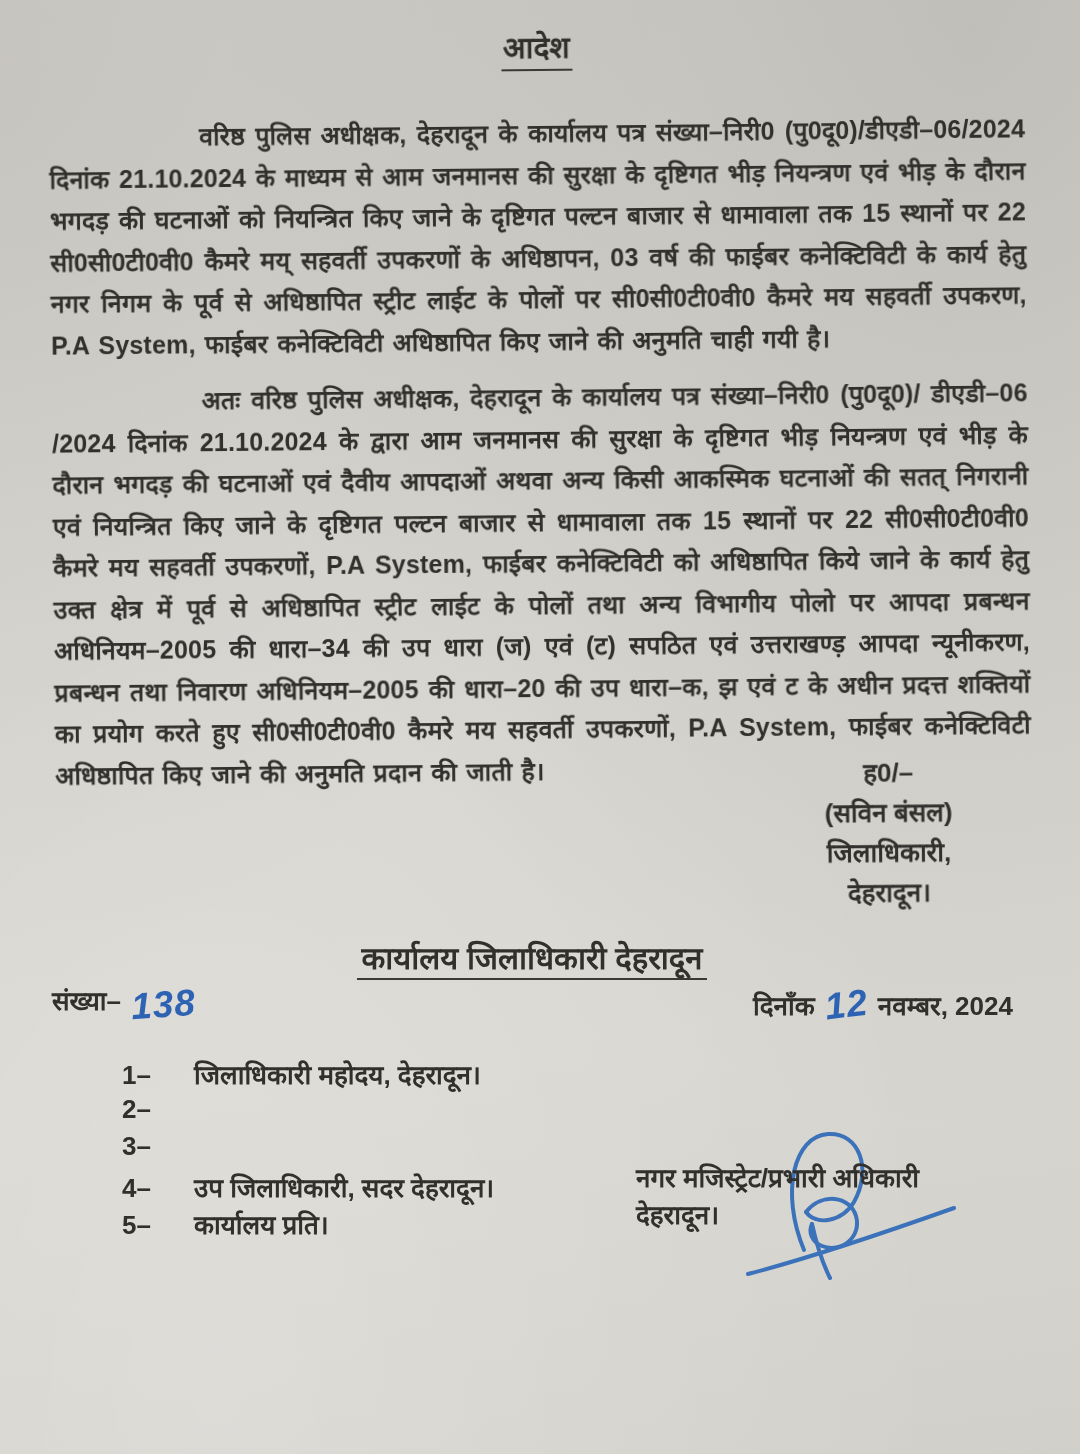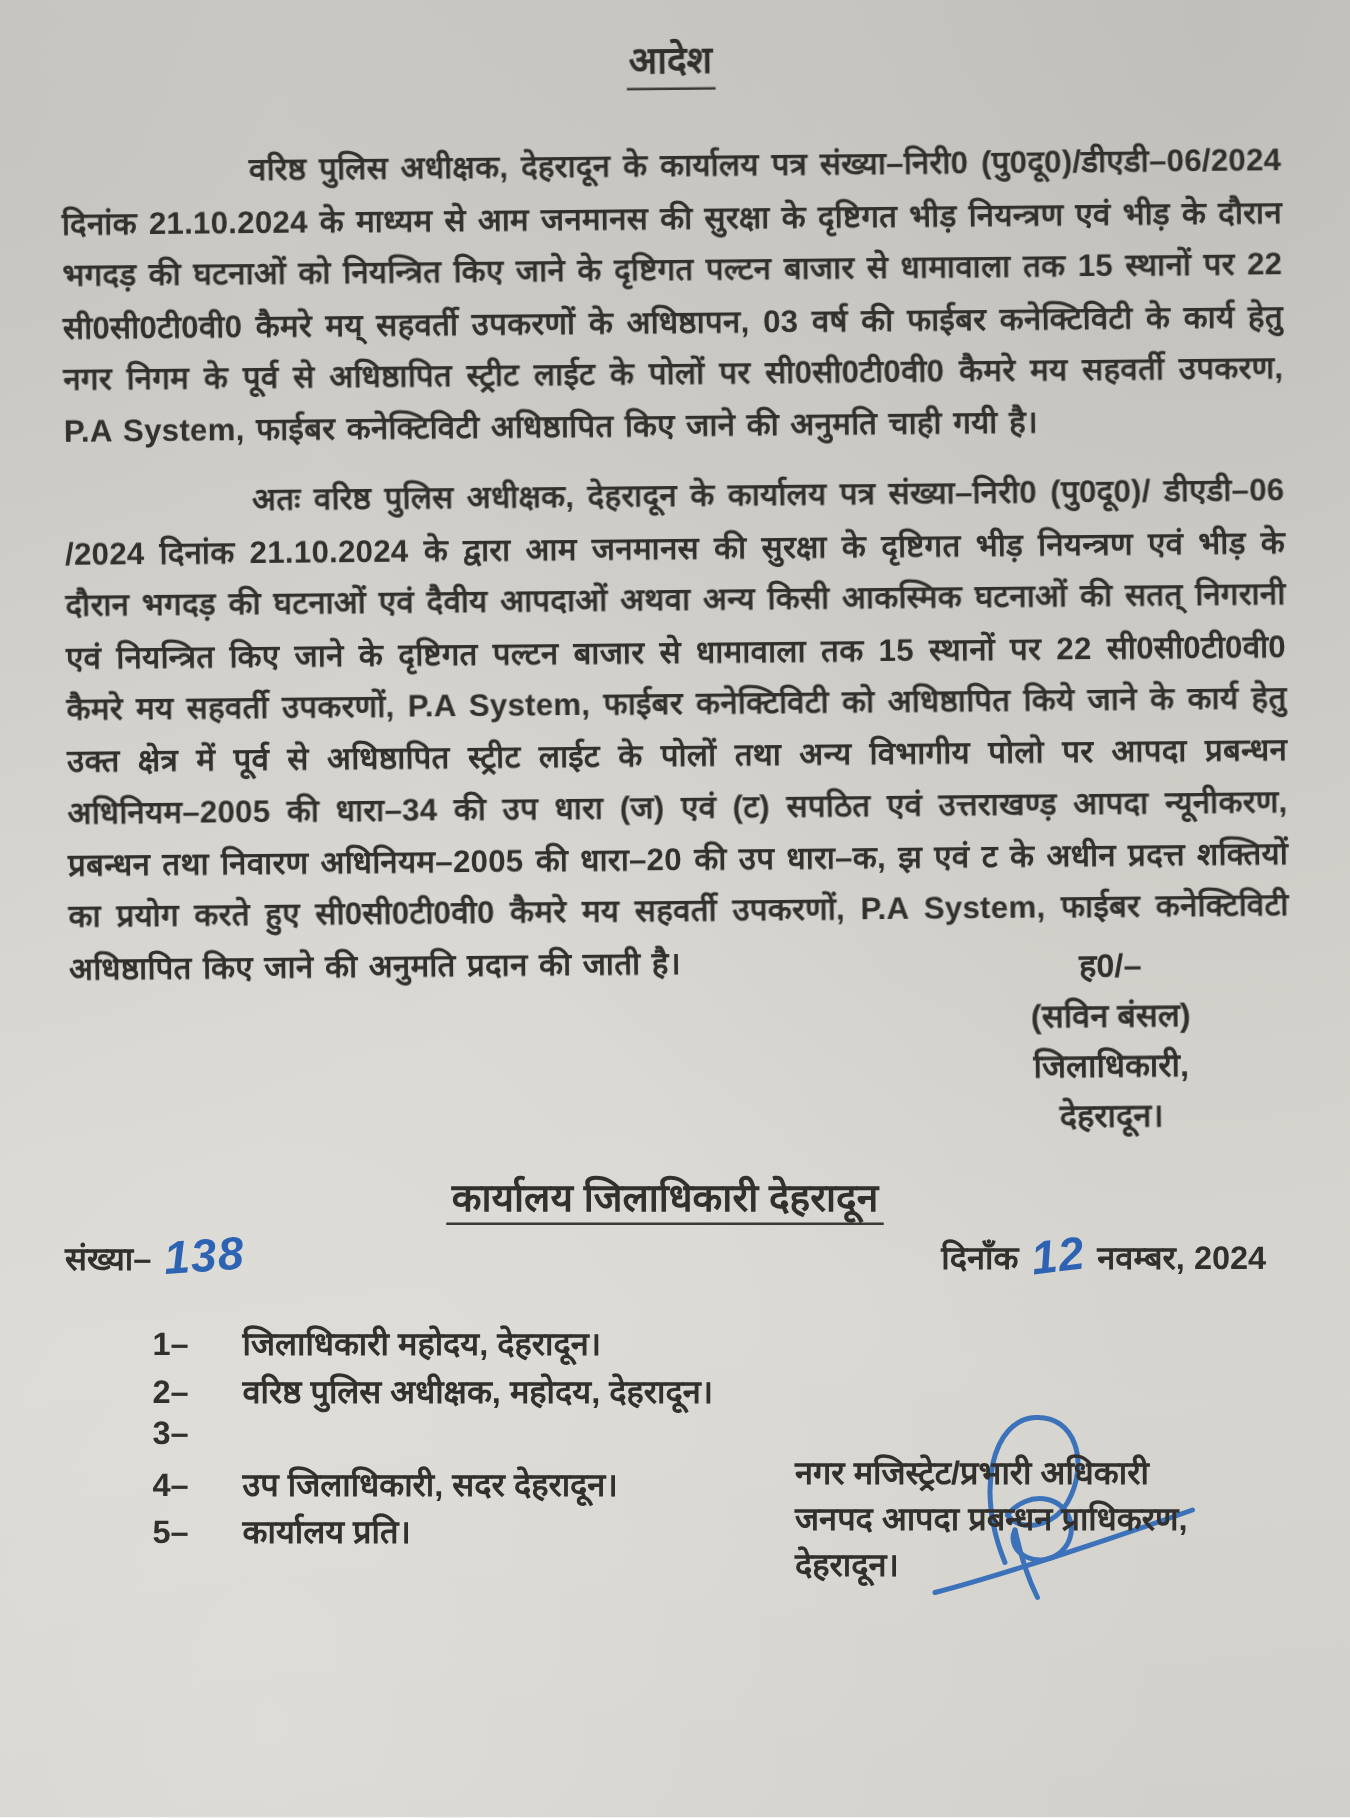--- a/index.html
+++ b/index.html
@@ -37,21 +37,21 @@
   }
   .office-head{
     position:absolute;top:936px;left:0;right:16px;text-align:center;
     font-size:31px;font-weight:700;
   }
   .office-head .u{border-bottom:2.5px solid #3a3936;padding:0 4px 2px;}
   .ref-line{
     position:absolute;top:982px;left:52px;right:48px;height:46px;
     font-size:26px;font-weight:700;
   }
-  .ref-left{position:absolute;left:0;top:0;display:flex;align-items:flex-end;gap:10px;}
+  .ref-left{position:absolute;left:0;top:0;display:flex;align-items:flex-start;gap:10px;}
   .ref-right{position:absolute;left:668px;top:0;display:flex;align-items:baseline;gap:10px;margin-left:33px;}
   .hand{
     color:#2e63b4;font-size:37px;font-weight:600;font-style:italic;
     display:inline-block;transform:rotate(-4deg);position:relative;top:2px;
     filter:none;letter-spacing:1px;
   }
   .copy-line{
     position:absolute;top:1026px;left:52px;width:980px;
     font-size:26px;font-weight:700;display:flex;gap:36px;
   }
@@ -103,21 +103,20 @@
   </div>
 
 
   <div class="recipients typed">
     <div class="recipient-row">
       <span class="num">1–</span>
       <span>जिलाधिकारी महोदय, देहरादून।</span>
     </div>
     <div class="recipient-row">
       <span class="num">2–</span>
-      <span>वरिष्ठ पुलिस अधीक्षक, महोदय, देहरादून।</span>
     </div>
     <div class="recipient-row">
       <span class="num">3–</span>
     </div>
     <div class="recipient-row">
       <span class="num">4–</span>
       <span>उप जिलाधिकारी, सदर देहरादून।</span>
     </div>
     <div class="recipient-row">
       <span class="num">5–</span>
@@ -129,17 +128,16 @@
     <g fill="none" stroke="#2f6ab8" stroke-width="4" stroke-linecap="round" opacity="0.92">
       <path d="M62 128 C 38 70, 52 14, 86 12 C 118 10, 130 48, 112 80 C 100 100, 74 104, 64 90"></path>
       <path d="M64 90 C 80 70, 108 74, 114 94 C 120 114, 100 132, 80 124 C 70 120, 66 110, 70 102"></path>
       <path d="M6 152 C 60 138, 150 108, 212 86"></path>
       <path d="M70 102 C 74 120, 80 140, 88 156"></path>
     </g>
   </svg>
 
   <div class="footer-block typed">
     <div>नगर मजिस्ट्रेट/प्रभारी अधिकारी</div>
-    <div>जनपद आपदा प्रबन्धन प्राधिकरण,</div>
     <div>देहरादून।</div>
   </div>
 
 </div>
 
 </body></html>

